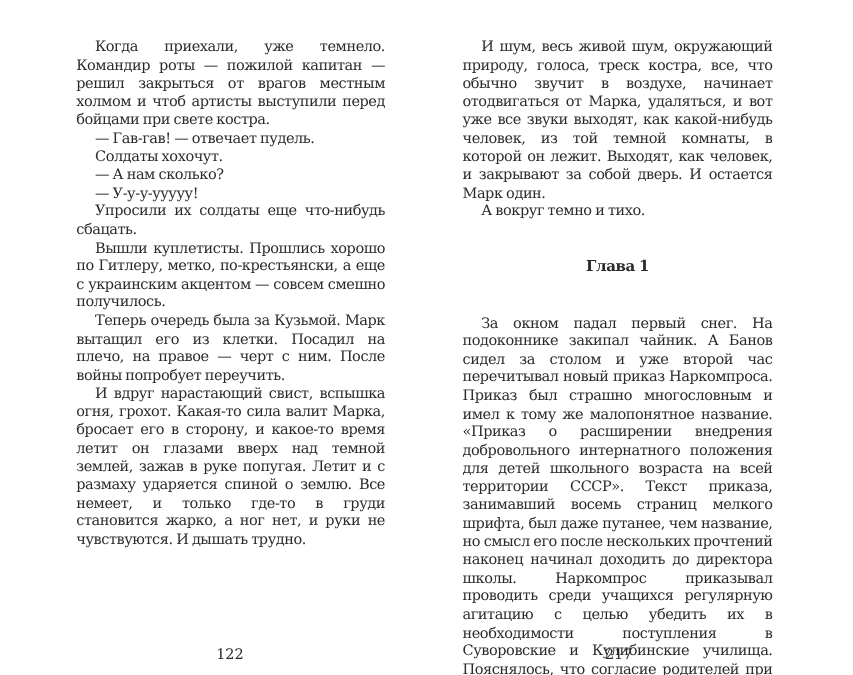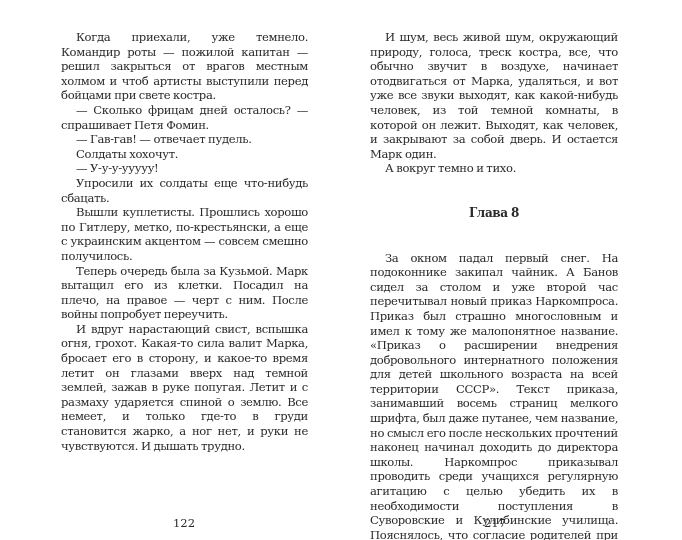--- a/index.html
+++ b/index.html
@@ -18,34 +18,34 @@
   .pagenum { position: absolute; top: 516px; font-size: 11.6px; width: 60px; text-align: center; }
   .page.left .pagenum { left: 154px; }
   .page.right .pagenum { left: 124px; }
 </style>
 </head>
 <body>
 
 <div class="page left">
   <div class="textblock">
     <p class="p">Когда приехали, уже темнело. Командир роты — пожилой капитан — решил закрыться от врагов местным холмом и чтоб артисты выступили перед бойцами при свете костра.</p>
-    <p class="p">— Сколько фрицам дней осталось? — спрашивает Петя Фомин.</p>
     <p class="p">— Гав-гав! — отвечает пудель.</p>
     <p class="p">Солдаты хохочут.</p>
+    <p class="p">— А нам сколько?</p>
     <p class="p">— У-у-у-ууууу!</p>
     <p class="p">Упросили их солдаты еще что-нибудь сбацать.</p>
     <p class="p">Вышли куплетисты. Прошлись хорошо по Гитлеру, метко, по-крестьянски, а еще с украинским акцентом — совсем смешно получилось.</p>
     <p class="p">Теперь очередь была за Кузьмой. Марк вытащил его из клетки. Посадил на плечо, на правое — черт с ним. После войны попробует переучить.</p>
     <p class="p">И вдруг нарастающий свист, вспышка огня, грохот. Какая-то сила валит Марка, бросает его в сторону, и какое-то время летит он глазами вверх над темной землей, зажав в руке попугая. Летит и с размаху ударяется спиной о землю. Все немеет, и только где-то в груди становится жарко, а ног нет, и руки не чувствуются. И дышать трудно.</p>
 
   </div>
   <div class="pagenum">122</div>
 </div>
 
 <div class="page right">
   <div class="textblock">
     <p class="p">И шум, весь живой шум, окружающий природу, голоса, треск костра, все, что обычно звучит в воздухе, начинает отодвигаться от Марка, удаляться, и вот уже все звуки выходят, как какой-нибудь человек, из той темной комнаты, в которой он лежит. Выходят, как человек, и закрывают за собой дверь. И остается Марк один.</p>
     <p class="p">А вокруг темно и тихо.</p>
-    <div class="heading">Глава 8</div>
+    <div class="heading">Глава 1</div>
     <p class="p">За окном падал первый снег. На подоконнике закипал чайник. А Банов сидел за столом и уже второй час перечитывал новый приказ Наркомпроса. Приказ был страшно многословным и имел к тому же малопонятное название. «Приказ о расширении внедрения добровольного интернатного положения для детей школьного возраста на всей территории СССР». Текст приказа, занимавший восемь страниц мелкого шрифта, был даже путанее, чем название, но смысл его после нескольких прочтений наконец начинал доходить до директора школы. Наркомпрос приказывал проводить среди учащихся регулярную агитацию с целью убедить их в необходимости поступления в Суворовские и Кулибинские училища. Пояснялось, что согласие родителей при поступлении в училища не требуется и что поступившие (а это значило — все желающие, так как прием в училища проходил без экзаменов) переезжают для продолжения учебы в другие города, где им предоставляется пол-</p>
   </div>
   <div class="pagenum">217</div>
 </div>
 
 </body></html>

